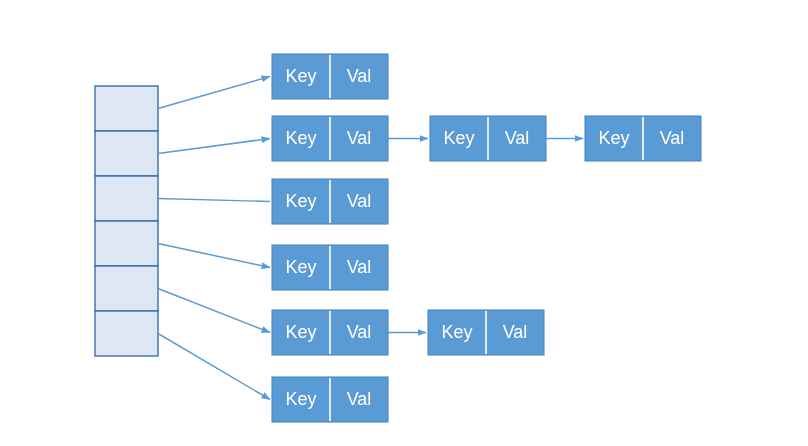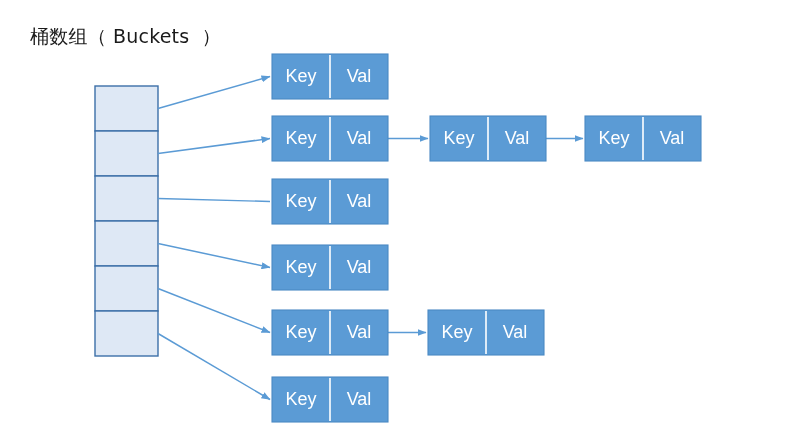--- a/index.html
+++ b/index.html
@@ -69,21 +69,20 @@
     stroke: #5B9BD5;
     stroke-width: 1.4;
     fill: none;
   }
 </style>
 </head>
 <body>
 
 <div id="diagram-root">
 
-  <div class="diagram-title">桶数组（ Buckets  ）</div>
 
   <svg class="canvas" viewBox="0 0 808 446">
     <defs>
       <marker id="arrowhead" markerWidth="9" markerHeight="7" refX="8.5" refY="3.5" orient="auto" markerUnits="userSpaceOnUse">
         <polygon points="0 0, 9 3.5, 0 7" fill="#5B9BD5"></polygon>
       </marker>
     </defs>
 
     <g id="bucket-array-group">
         <rect x="95" y="86" width="63" height="45" class="bucket-cell"></rect>

